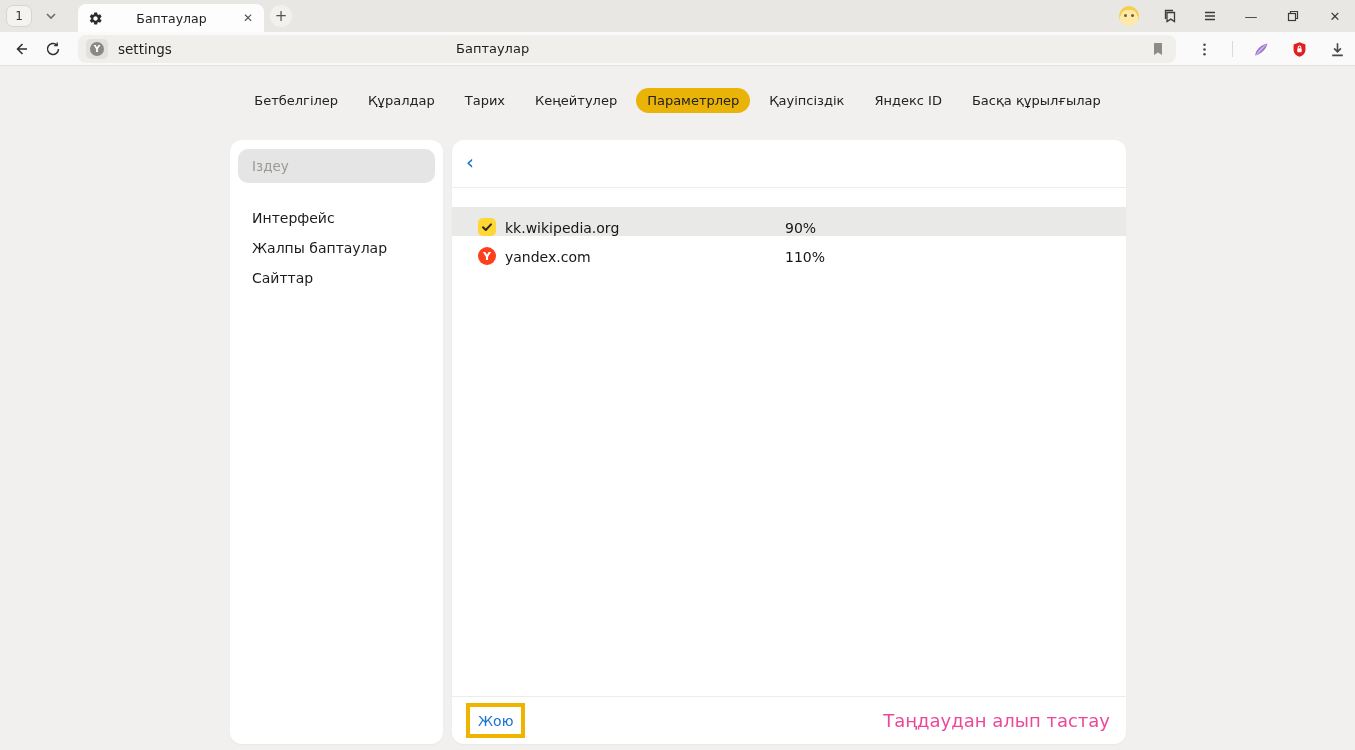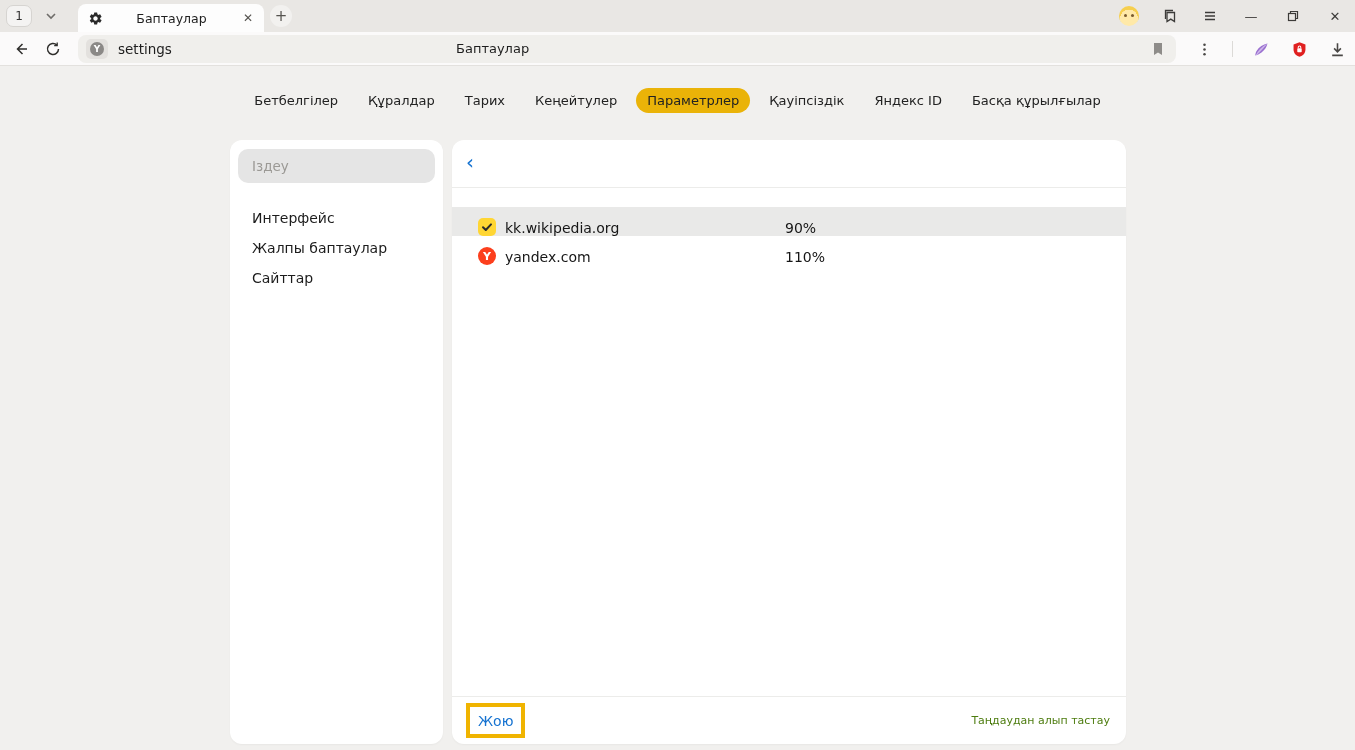--- a/index.html
+++ b/index.html
@@ -109,21 +109,21 @@
   .row-site { margin-left:9px; font-size:14px; color:#161616; }
   .row-zoom { position:absolute; left:333px; font-size:14px; color:#161616; }
 
   .main-footer { flex:0 0 auto; height:48px; border-top:1px solid #ececea;
     display:flex; align-items:center; justify-content:space-between;
     padding:0 16px 0 14px;gap:24px; }
   .delete-highlight { border:4px solid #f0b400; background:#fff;
     padding:4px 8px; }
   .delete-btn { background:none; border:none; color:#1673d1; font-size:14px;
     font-family:inherit; cursor:pointer; }
-  .deselect-link { color:#4d7c0f; font-size:11px; cursor:pointer; }
+  .deselect-link { color:#ec4899; font-size:18px; cursor:pointer; }
 </style>
 </head>
 <body>
 
 <div class="tabstrip">
   <div class="tab-counter">1</div>
   <div class="tab-chevron">
     <svg viewBox="0 0 12 12" fill="none" stroke="currentColor" stroke-width="1.6">
       <path d="M2 4l4 4 4-4"></path>
       </svg>

